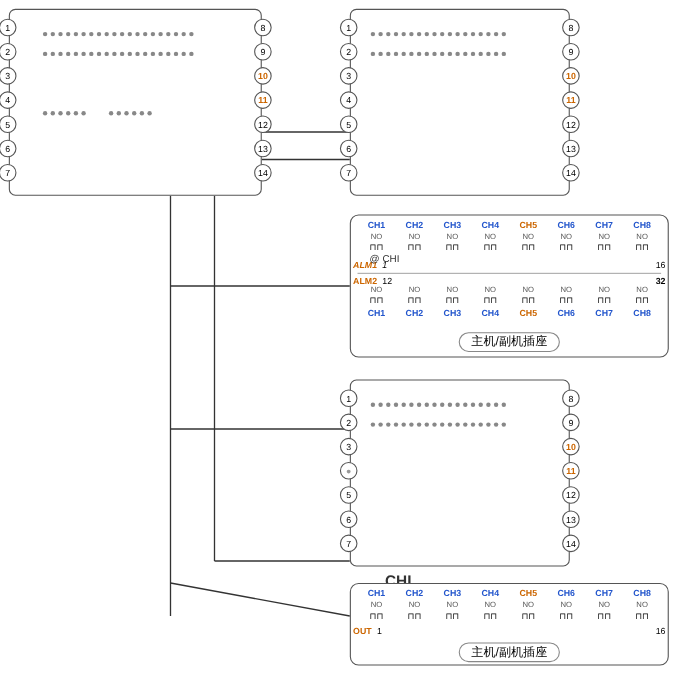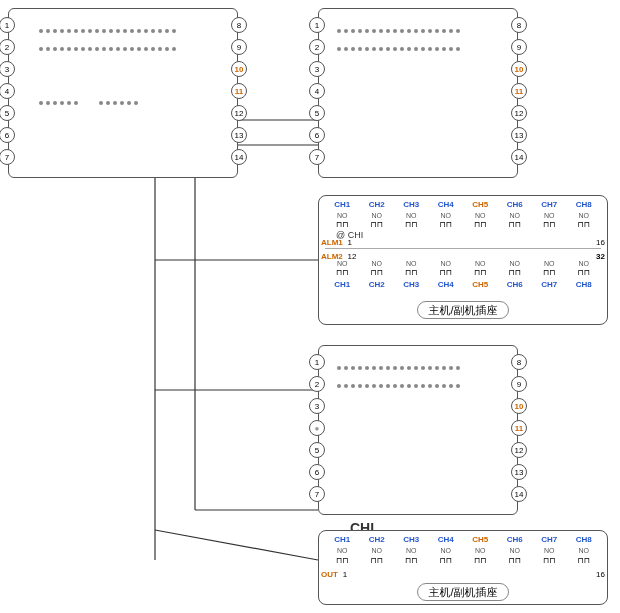--- a/index.html
+++ b/index.html
@@ -380,21 +380,21 @@
       <span style="font-size:8px;">⊓⊓</span>
       <span style="font-size:8px;">⊓⊓</span>
       <span style="font-size:8px;">⊓⊓</span>
       <span style="font-size:8px;">⊓⊓</span>
       <span style="font-size:8px;">⊓⊓</span>
       <span style="font-size:8px;">⊓⊓</span>
       <span style="font-size:8px;">⊓⊓</span>
       <span style="font-size:8px;">⊓⊓</span>
     </div>
 
-    <div style="position:absolute;top:40px;left:2px;">
+    <div style="position:absolute;top:40px;left:2px;font-style:italic;">
       <span class="alm-label">ALM1</span>
       <span style="font-size:8px;margin-left:2px;">1</span>
     </div>
     <div style="position:absolute;top:40px;right:2px;">
       <span style="font-size:8px;">16</span>
     </div>
 
     <div style="position:absolute;top:52px;left:6px;right:6px;border-top:1px solid #aaa;"></div>
 
     <div style="position:absolute;top:54px;left:2px;">

